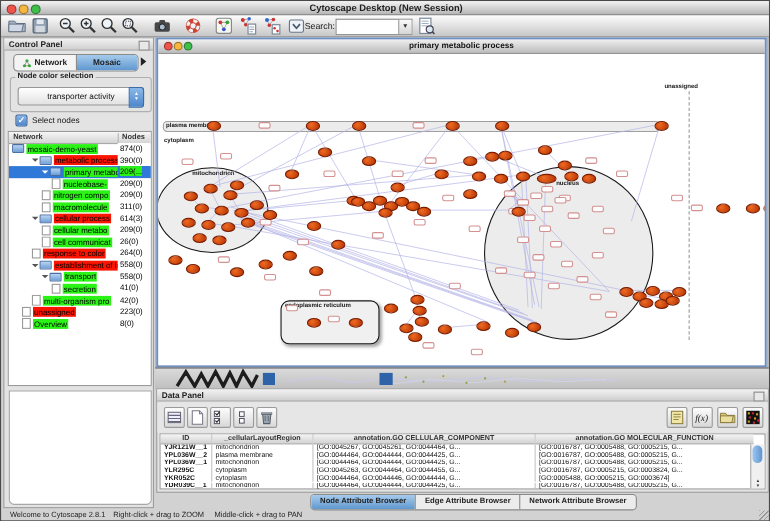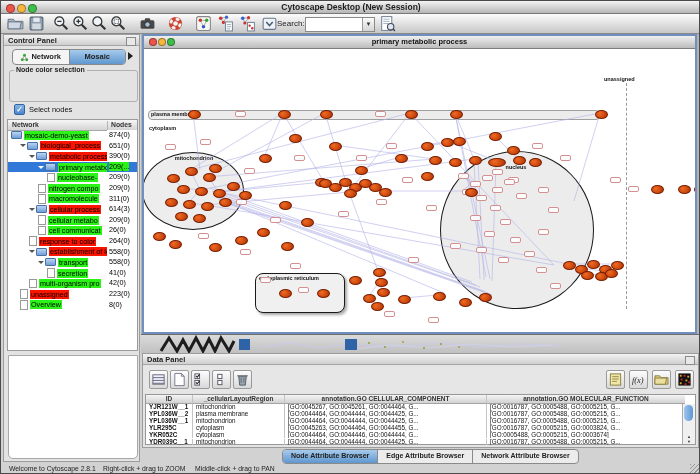--- a/index.html
+++ b/index.html
@@ -219,41 +219,39 @@
           </svg>
         <span>Network</span>
       </div>
       <div class="tabseg active">
         <span>Mosaic</span>
       </div>
     </div>
     <div class="taboverflow"></div>
     <div class="group">
       <span class="grouplbl">Node color selection</span>
+      <div class="select">
+        <span>transporter activity</span>
+        <span class="stepper">▲<br>▼</span>
+      </div>
     </div>
     <div class="cbrow">
       <span class="cbox">✓</span>
       <span class="cblbl">Select nodes</span>
     </div>
     <div class="treebox">
       <div class="treehead">
         <span class="th-net">Network</span>
         <span class="th-nodes">Nodes</span>
       </div>
       <div class="treerows" id="tree-rows">
           <div class="trow" style="padding-left: 3px;">
             <span class="fold"></span>
             <span class="tlbl hl-green">mosaic-demo-yeast</span>
             <span class="tnum"><span>874(0)</span></span>
-          </div>
-          <div class="trow" style="padding-left: 12px;">
-            <span class="tri"></span>
-            <span class="fold"></span>
-            <span class="tlbl hl-red">biological_process</span>
-            <span class="tnum"><span>651(0)</span></span>
           </div>
           <div class="trow" style="padding-left: 21px;">
             <span class="tri"></span>
             <span class="fold"></span>
             <span class="tlbl hl-red">metabolic process</span>
             <span class="tnum"><span>390(0)</span></span>
           </div>
           <div class="trow sel" style="padding-left: 30px;">
             <span class="tri"></span>
             <span class="fold"></span>

